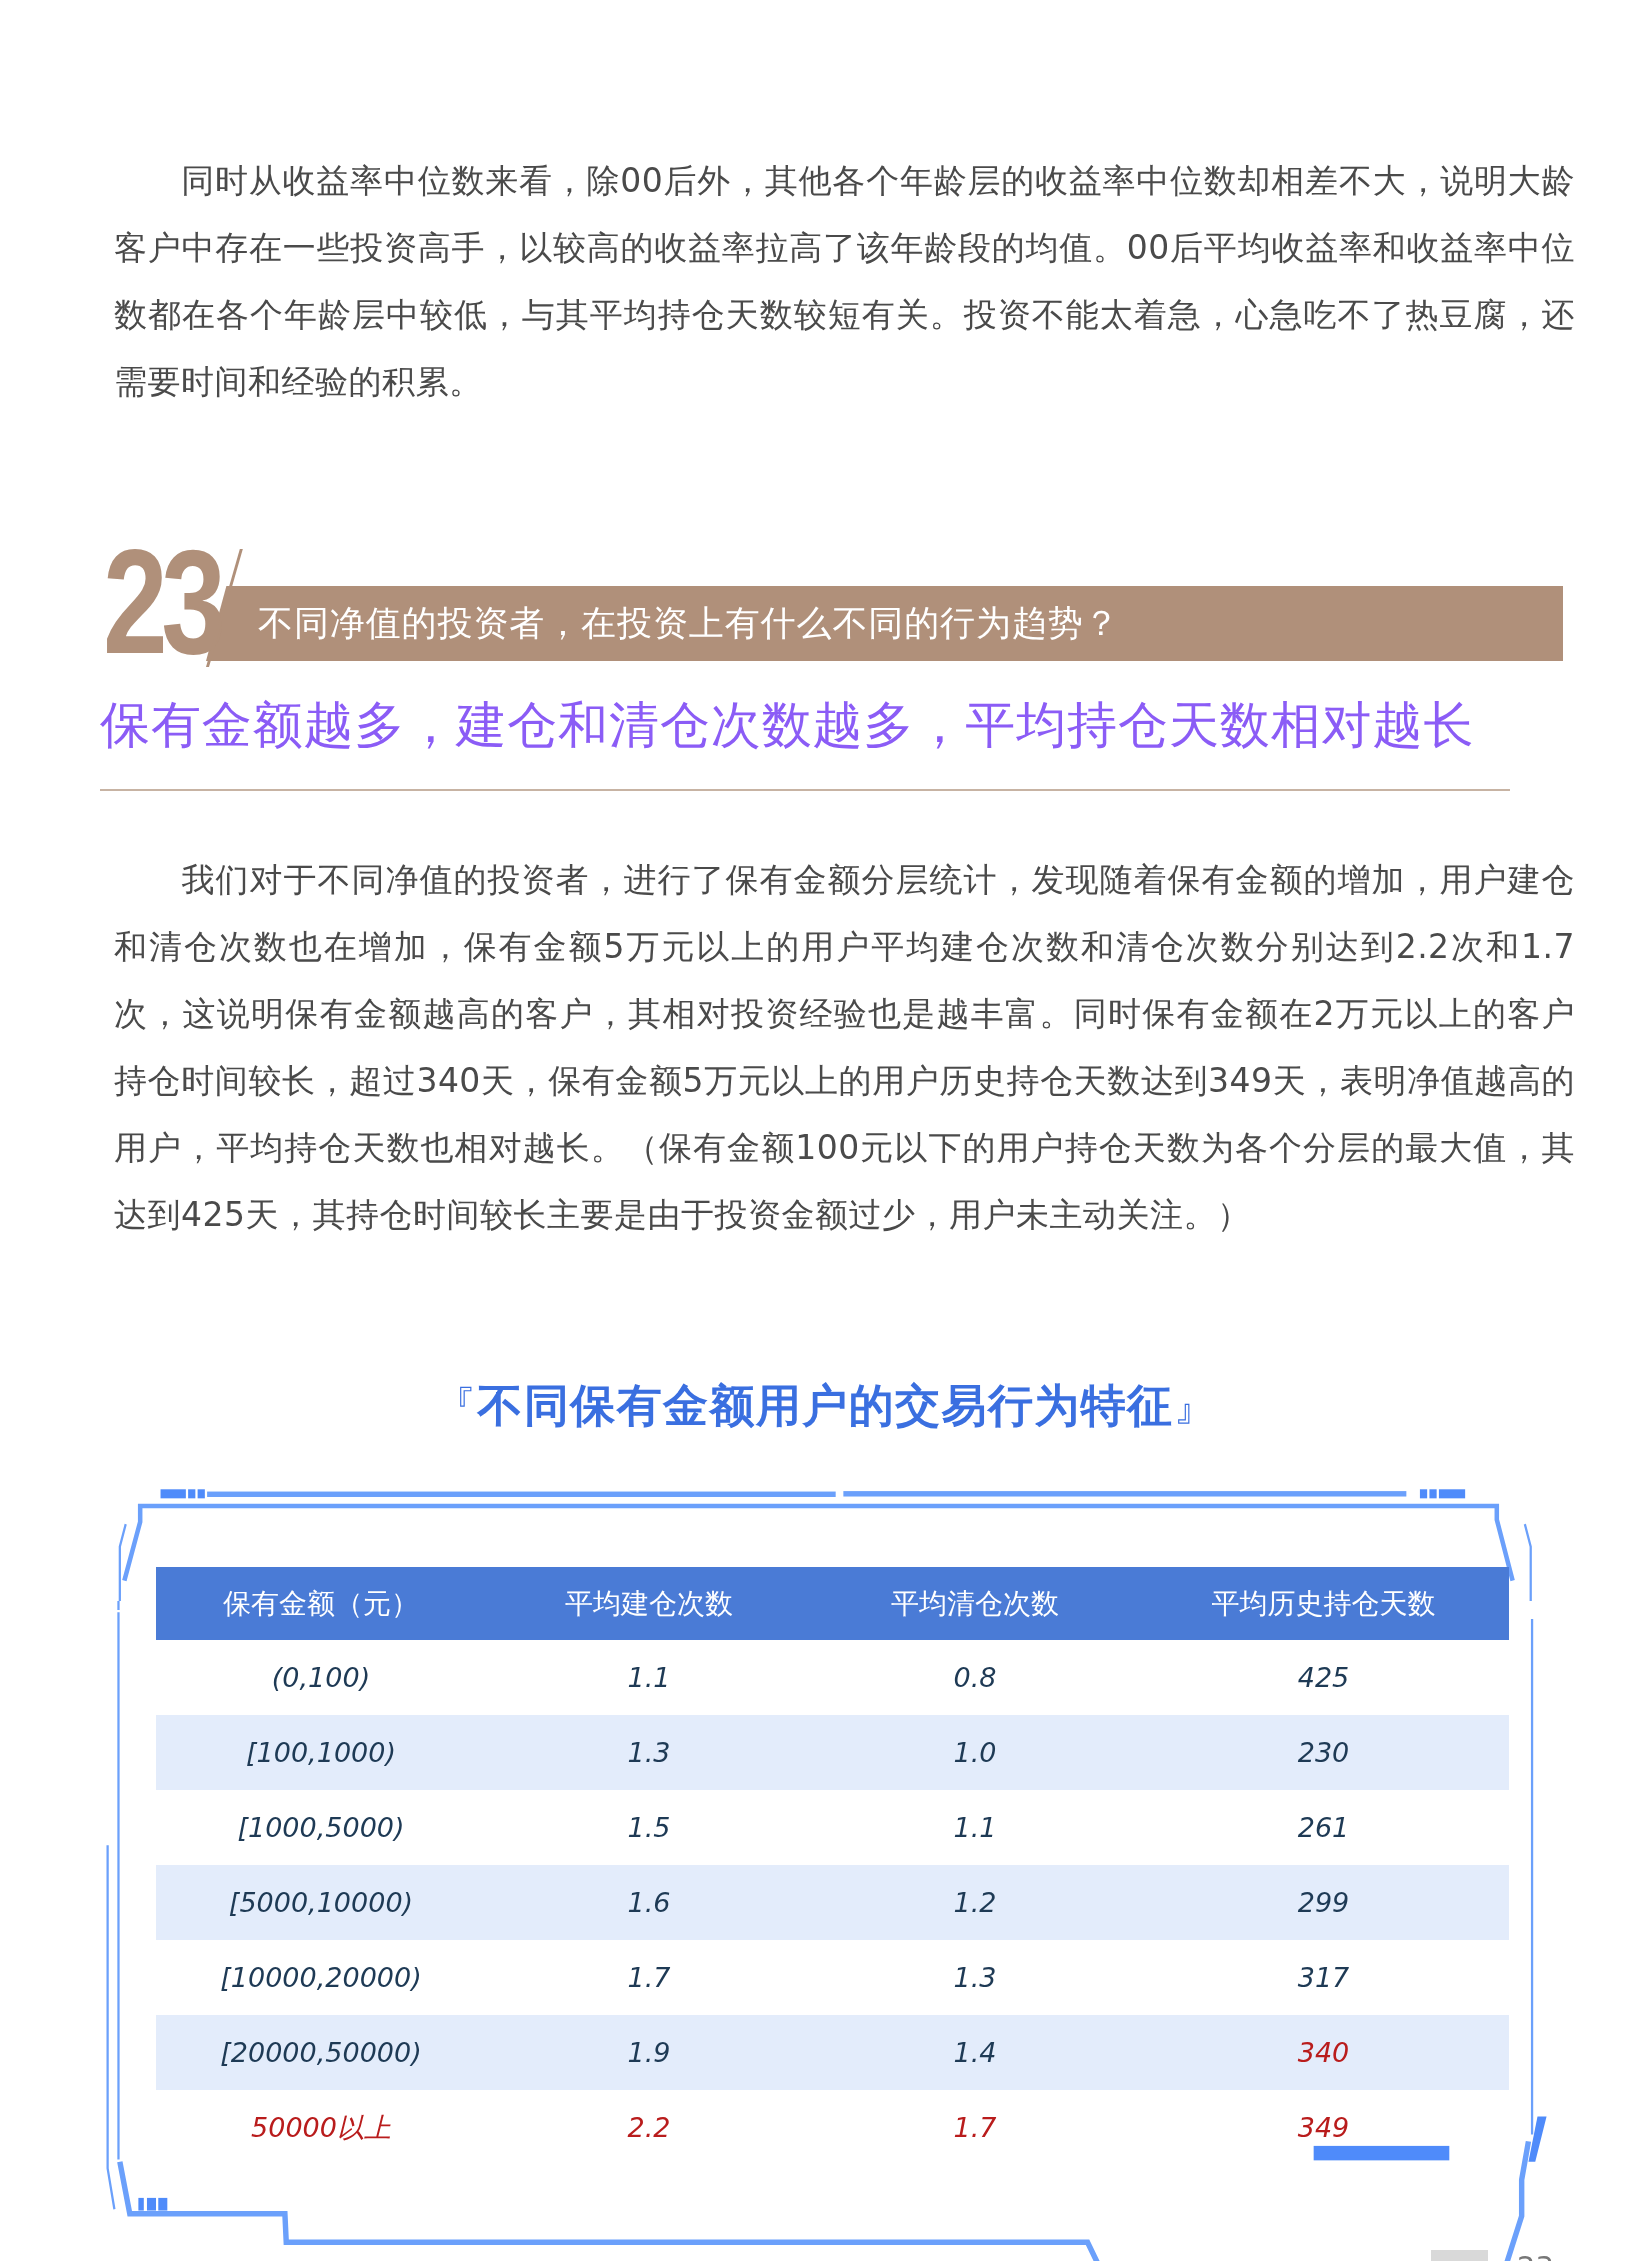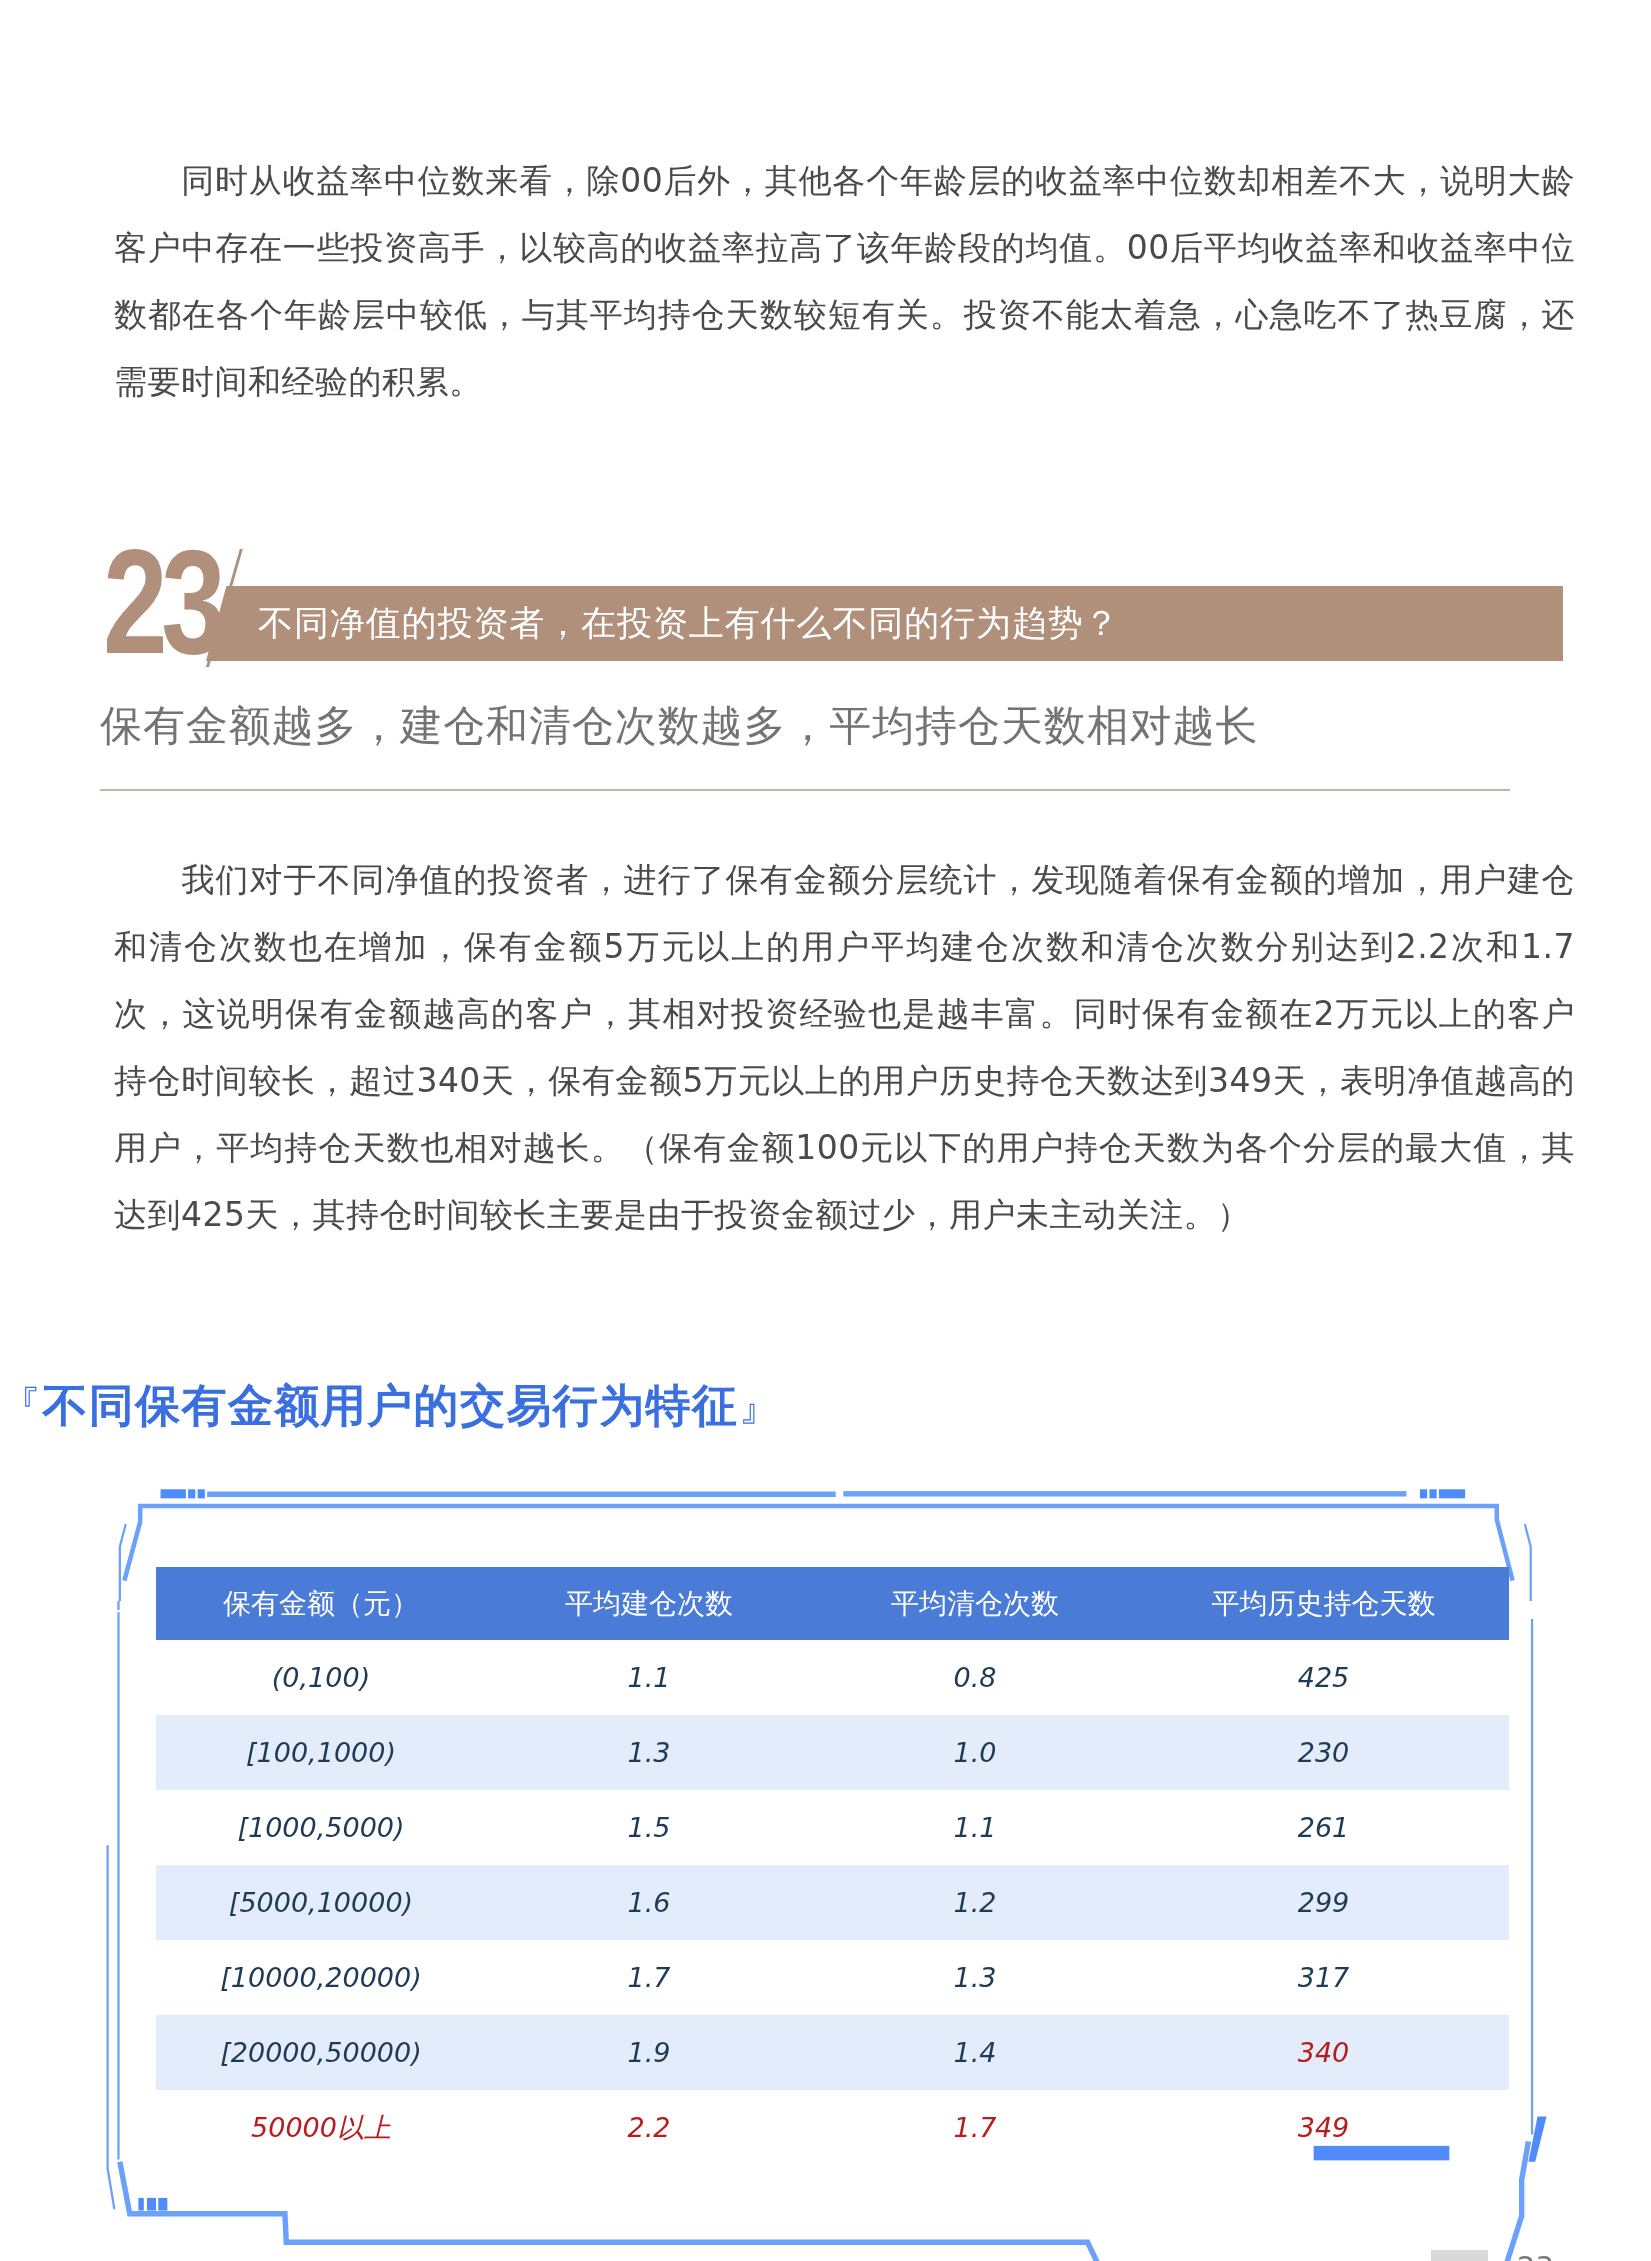--- a/index.html
+++ b/index.html
@@ -13,25 +13,25 @@
 
   .sec-num { position:absolute; left:103px; top:534px; font-family:"Liberation Sans",sans-serif;
              font-weight:bold; font-size:149px; line-height:136px; color:#b0907a; letter-spacing:-8.1px;
              transform:scaleX(0.78); transform-origin:left top; }
   .sec-bar { position:absolute; left:206px; top:586px; width:1357px; height:75px; background:#b0907a;
              clip-path:polygon(20.4px 0,100% 0,100% 100%,0 100%); }
   .sec-slash { position:absolute; left:206px; top:549px; width:2.7px; height:118px; background:#b0907a;
                transform:skewX(-16deg); transform-origin:bottom left; }
   .sec-title { position:absolute; left:258px; top:586px; height:75px; line-height:75px; font-size:35px;
                color:#ffffff; letter-spacing:0.9px; white-space:nowrap; }
-  .sec-sub { position:absolute; left:100px; top:696px; font-size:42px; line-height:59px; color:#737373;
+  .sec-sub { position:absolute; left:100px; top:696px; font-size:50px; line-height:59px; color:#8b5cf6;
              letter-spacing:0.9px; white-space:nowrap; }
   .sec-rule { position:absolute; left:100px; top:789px; width:1410px; height:1.8px; background:#c7b3a3; }
 
-  .tbl-title { position:absolute; left:0; width:1651px; top:1370px; text-align:left; font-size:45px;
+  .tbl-title { position:absolute; left:0; width:1651px; top:1370px; text-align:center; font-size:45px;
                line-height:72px; color:#3a6fe0; font-weight:bold; letter-spacing:1.4px; }
   .tbl-title .brk { display:inline-block; font-weight:normal; color:#3a6fe0; font-size:41px; vertical-align:top; }
   .tbl-title .brk-r { vertical-align:bottom; }
 
   .frame { position:absolute; left:0; top:0; width:1651px; height:2336px; pointer-events:none; }
 
   table.data { position:absolute; left:156px; top:1567px; width:1352px; border-collapse:collapse; table-layout:fixed; }
   table.data th { background:#4a7bd6; color:#ffffff; font-weight:normal; font-size:28px; height:71px; }
   table.data td { font-size:27px; height:73px; text-align:center; color:#1e3a55;font-style:italic; }
   table.data tr:nth-child(even) td { background:#e3ecfb; }

